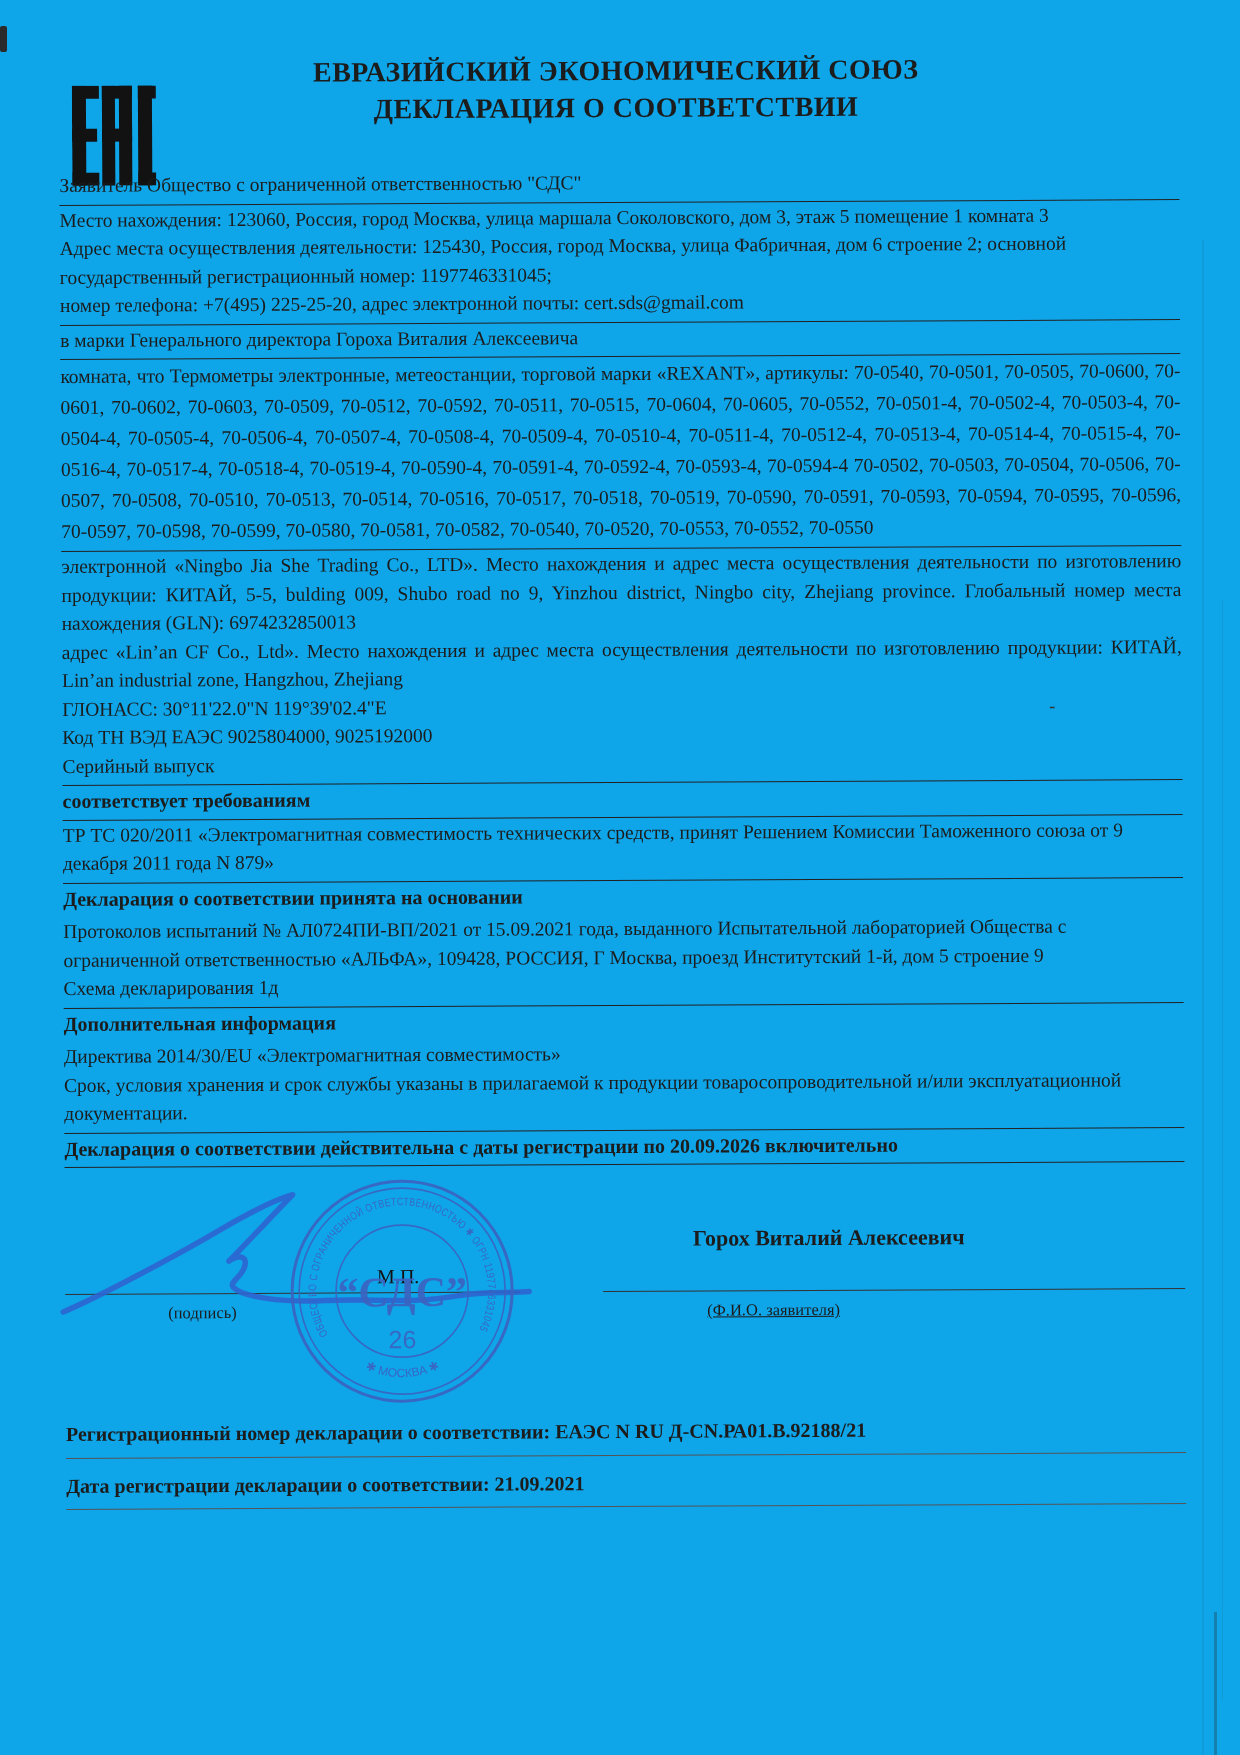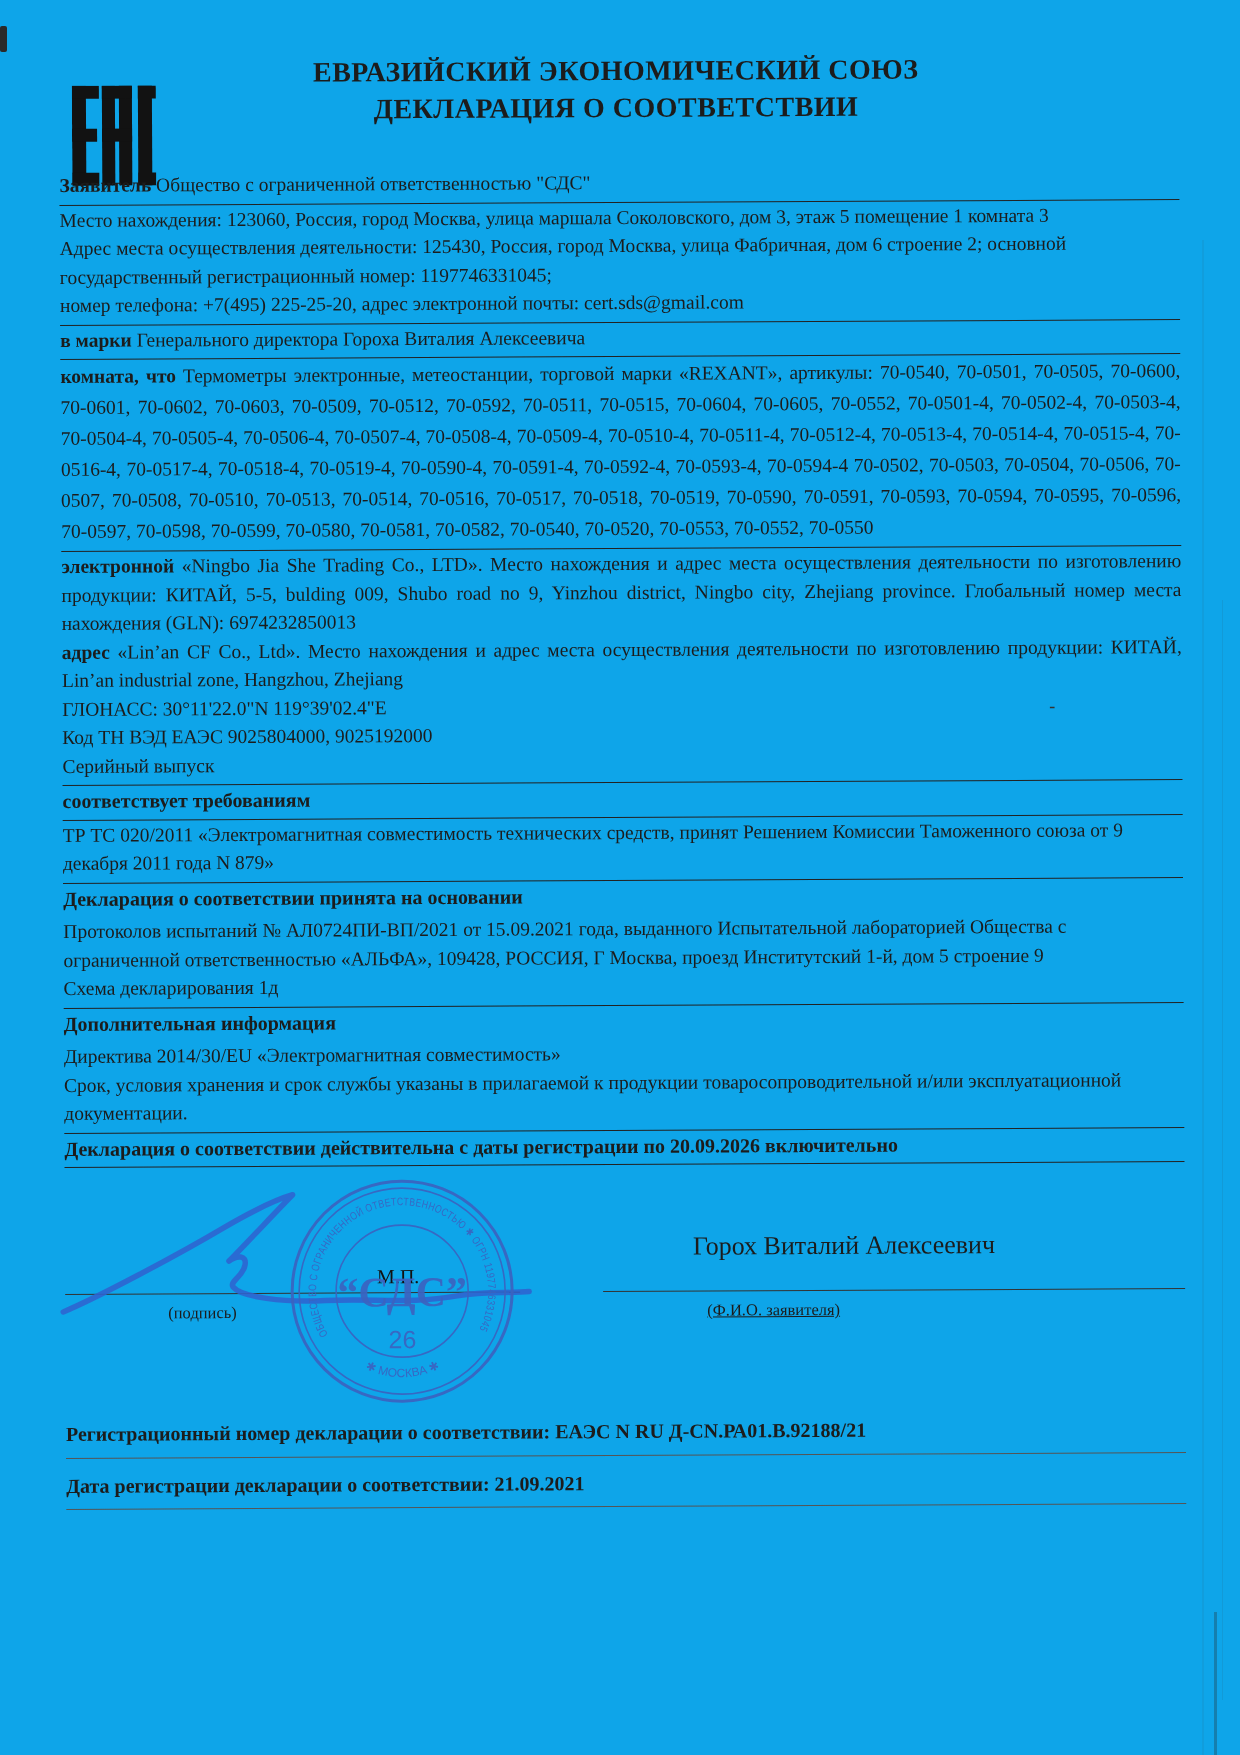--- a/index.html
+++ b/index.html
@@ -10,33 +10,33 @@
   .eac-logo{position:absolute;left:76px;top:83px;}
   .hdr-title{position:absolute;left:150px;top:52px;width:940px;text-align:center;
              font-weight:bold;font-size:28px;line-height:37px;letter-spacing:.5px;}
 
   .content{position:absolute;left:63px;top:168px;width:1120px;font-size:19.5px;line-height:28.5px;}
   .r{padding:1px 0 4px;}
   .bline{border-bottom:1.6px solid #222;}
   .hd{font-weight:bold;font-size:20px;}
   .just{text-align:justify;}
   .decl{line-height:31px;}
-  b.lbl{font-weight:bold;}
+  b.lbl{font-weight:normal;}
 
   .sig-area{position:relative;height:232px;margin-top:4px;}
   .signature-svg{position:absolute;left:-8px;top:14px;z-index:1;}
   .stamp{position:absolute;left:222px;top:6px;z-index:2;opacity:.92;}
   .mp{position:absolute;left:312px;top:92px;font-size:20px;z-index:1;color:#111;}
   .sig-line{position:absolute;top:122px;border-top:1.5px solid #333;height:0;}
   .sig-line.left{left:0;width:455px;z-index:0;}
   .sig-line.right{left:538px;width:582px;}
   .cap{position:absolute;top:128px;font-size:16.5px;color:#1c1c1c;text-align:right;}
   .cap-l{left:103px;}
   .cap-r{left:642px;text-decoration:underline;}
-  .fio-name{position:absolute;left:628px;top:64px;font-size:26px;}
+  .fio-name{position:absolute;left:628px;top:56px;font-size:22px;font-weight:bold;}
 
   .foot{font-weight:bold;font-size:20px;border-bottom:1.3px solid #555;padding-bottom:9px;margin-top:16px;}
   .foot.date{margin-top:13px;}
 
   .streak{position:absolute;pointer-events:none;}
   .s1{left:1202px;top:240px;width:2px;height:1515px;background:rgba(60,60,60,.07);}
   .s2{left:1214px;top:1612px;width:3px;height:143px;background:rgba(40,40,40,.30);}
   .s3{left:1222px;top:600px;width:1px;height:1100px;background:rgba(60,60,60,.10);}
   .speck{position:absolute;left:0;top:26px;width:7px;height:26px;background:#2a2a2a;border-radius:2px;}
   .dash-art{position:absolute;left:1050px;top:698px;font-size:18px;color:#333;}

